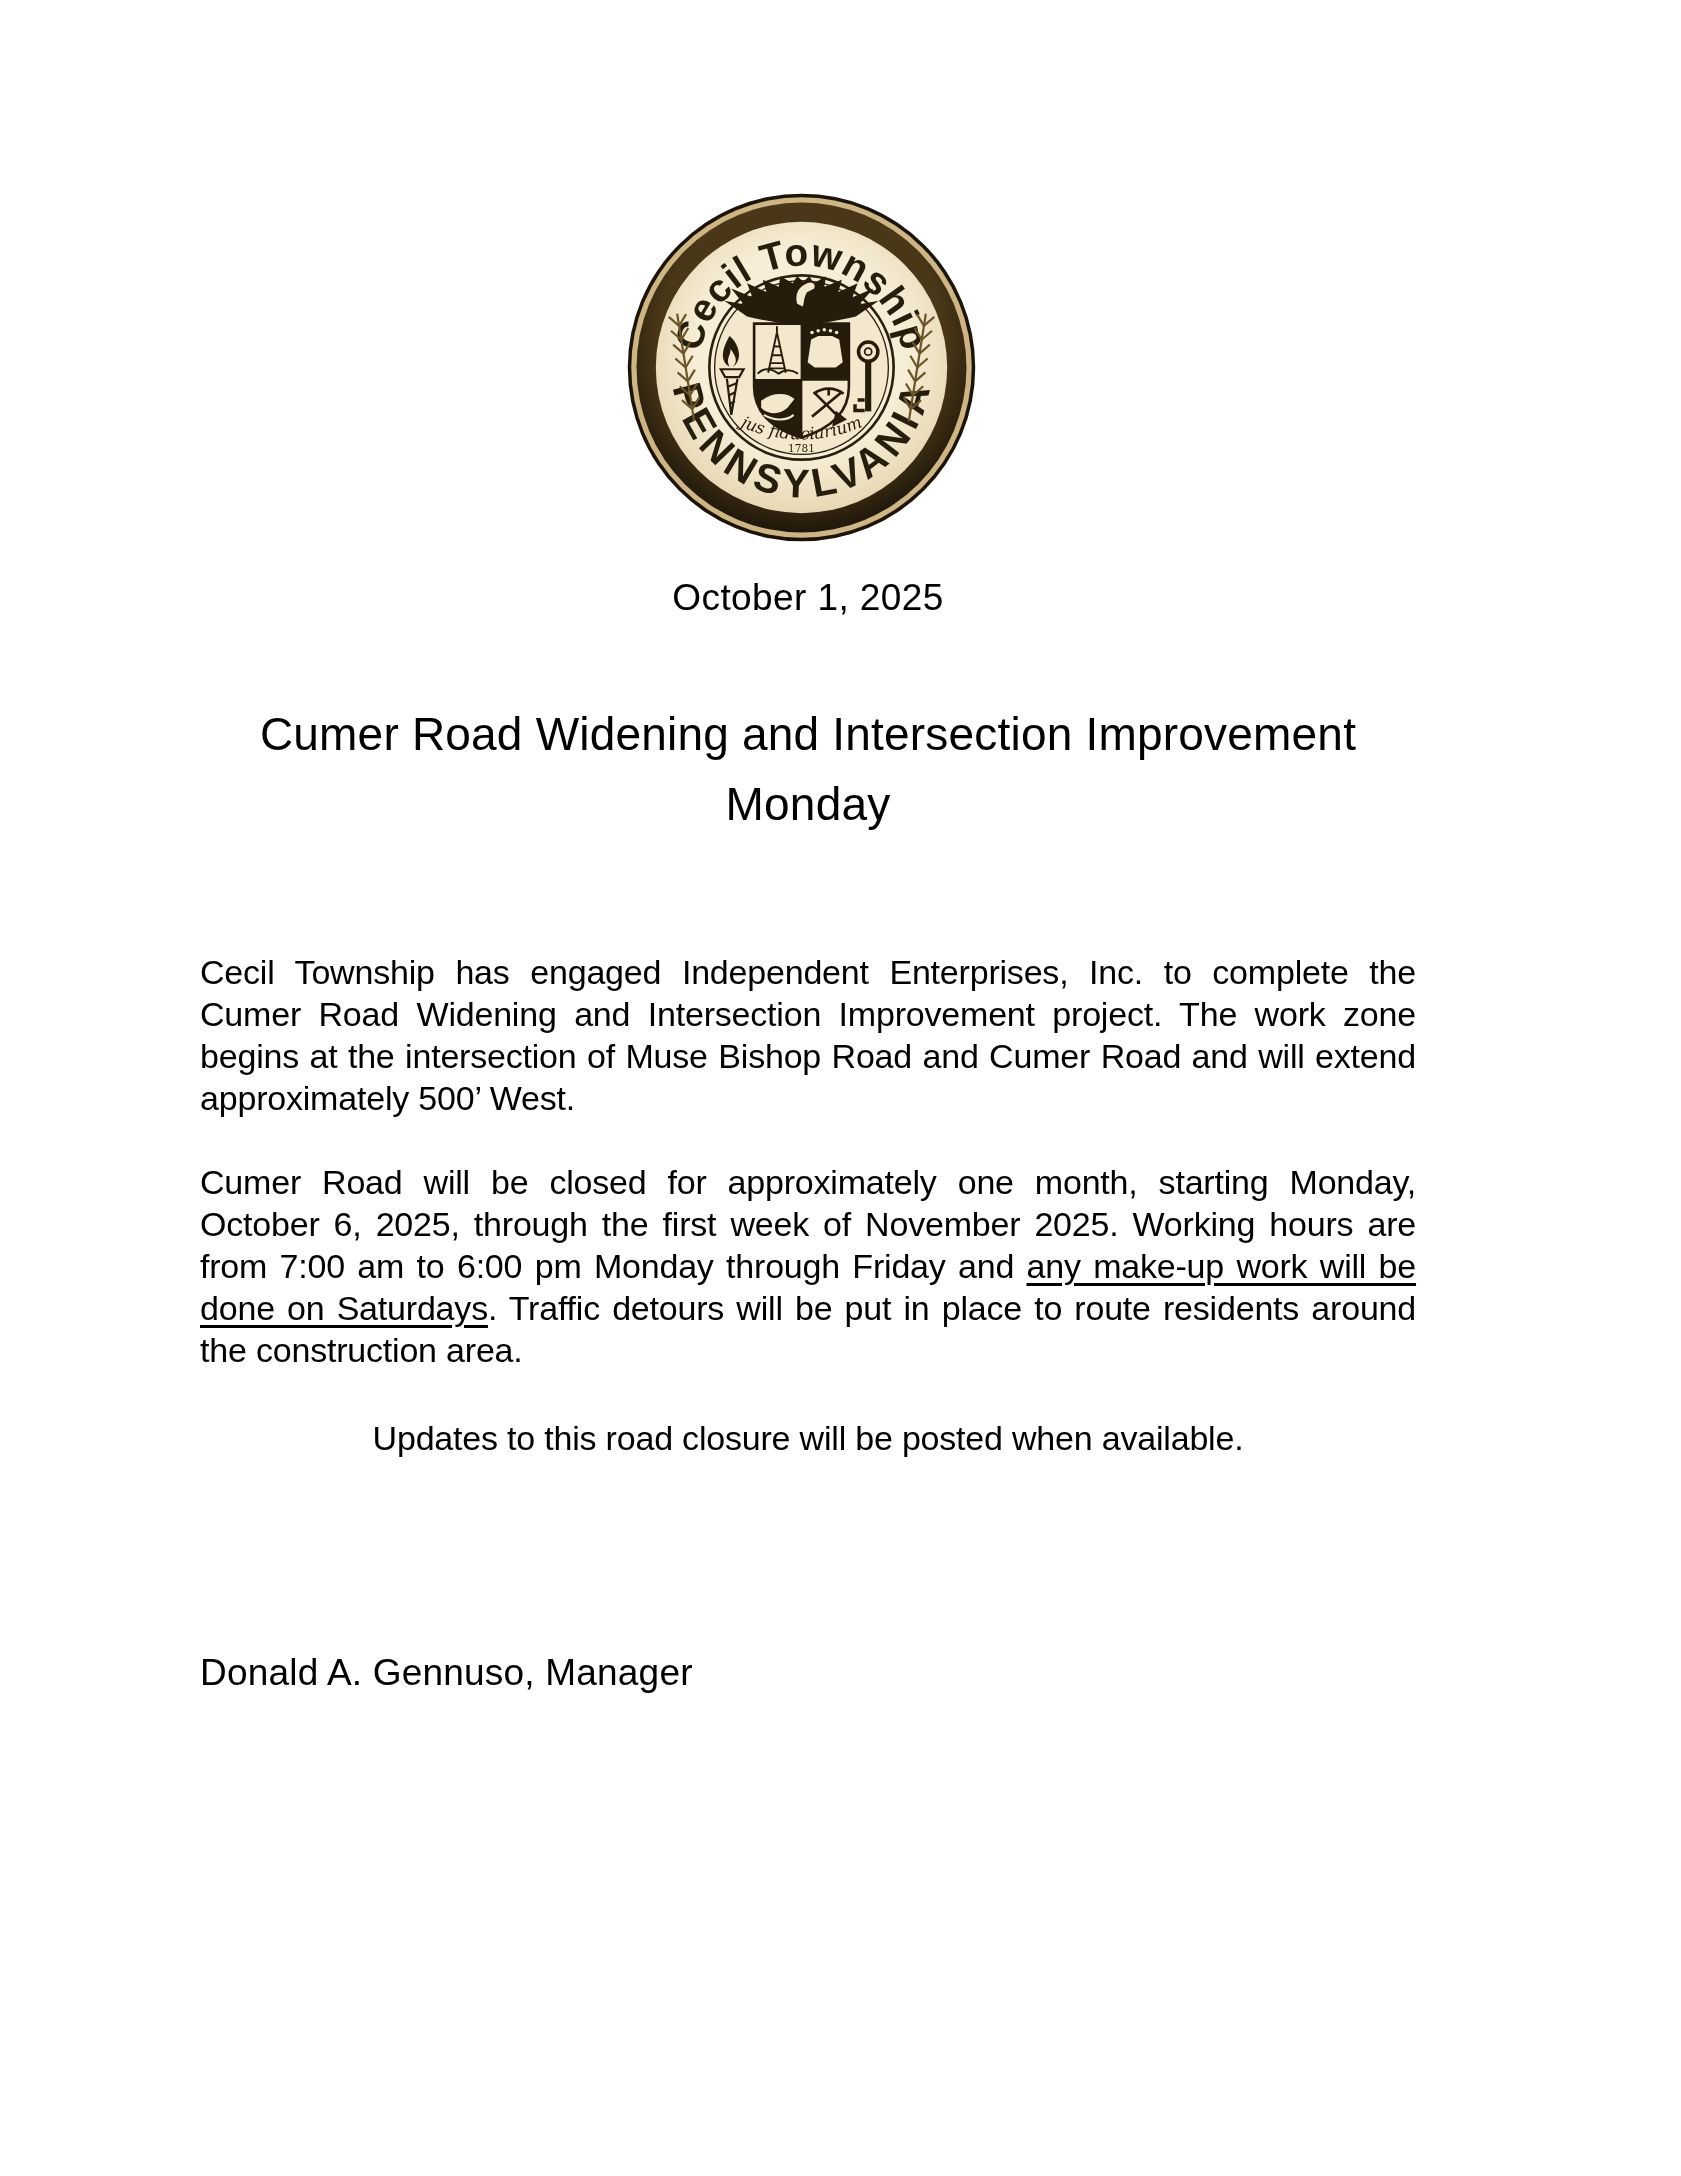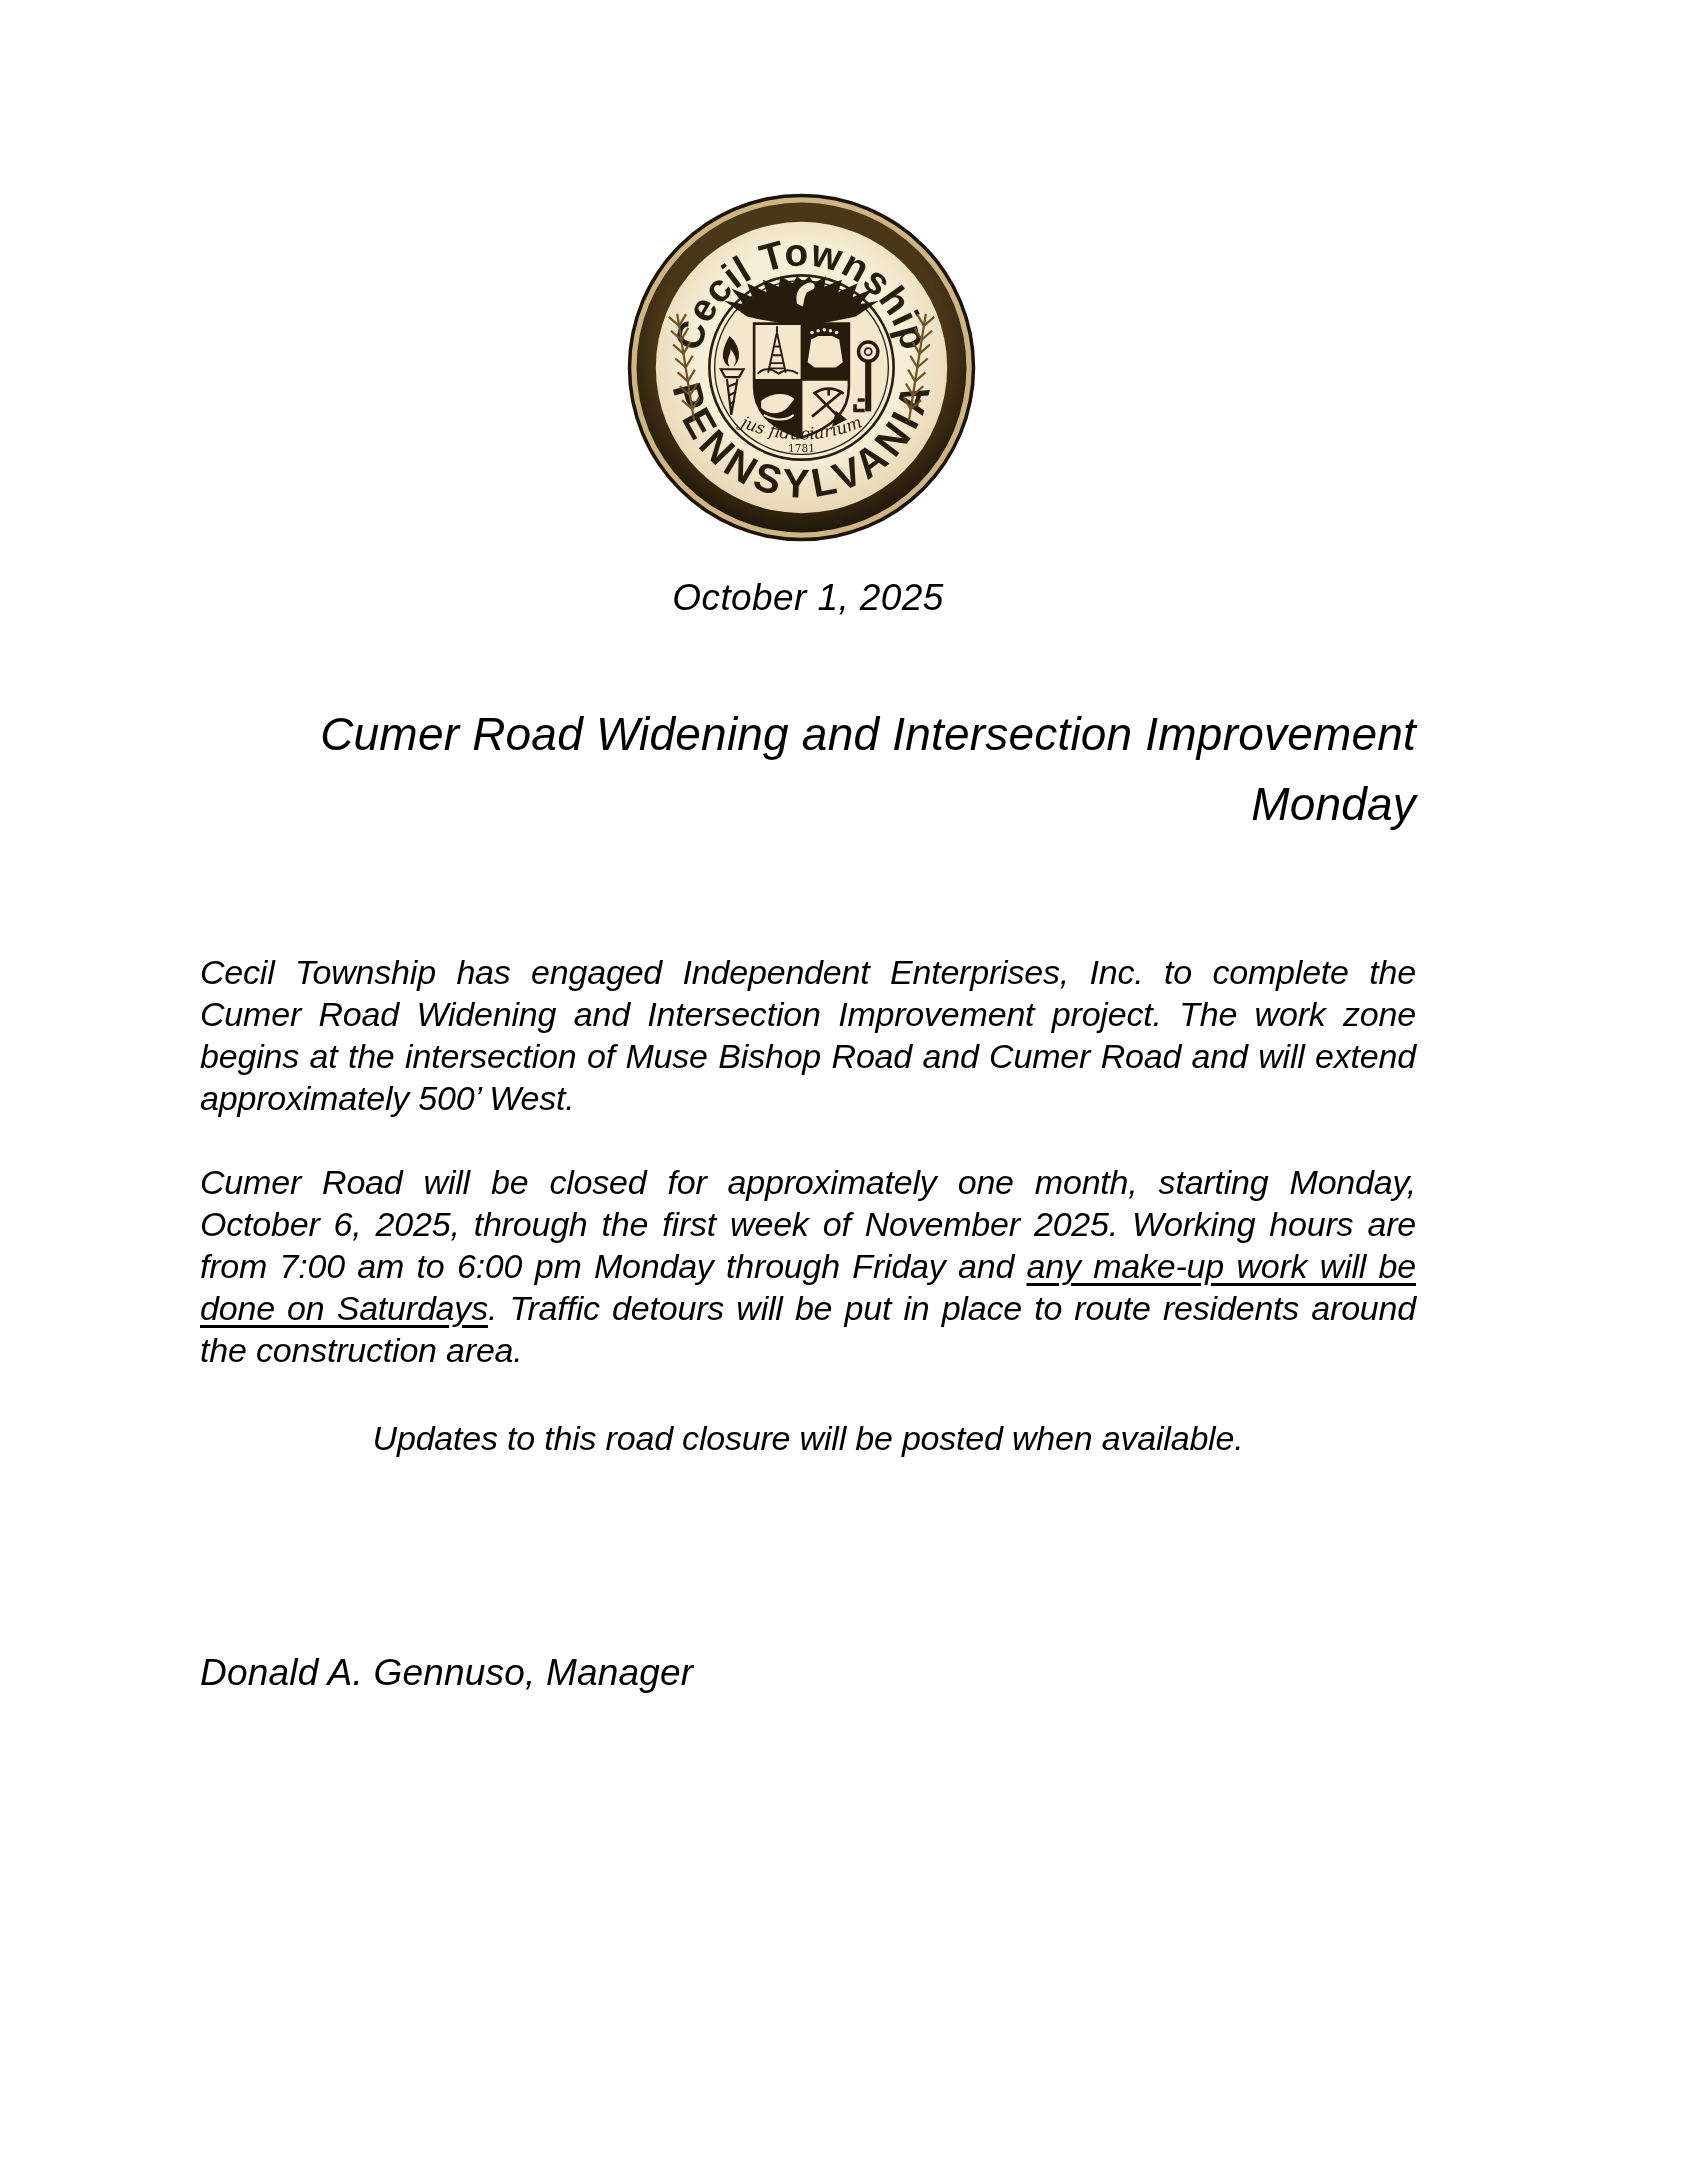--- a/index.html
+++ b/index.html
@@ -13,34 +13,33 @@
     color: #000000;
   }
   .seal-wrap {
     width: 351px;
     height: 351px;
     margin: 192px 0 0 626px;
   }
   .content {
     margin-left: 200px;
     width: 1216px;
-    font-style: italic;
   }
   .date-line {
     margin-top: 32px;
     font-size: 37px;
     line-height: 46px;
     text-align: center;
     letter-spacing: 0.4px;
   }
   .doc-title {
     margin-top: 78px;
     font-size: 46px;
     line-height: 70px;
-    text-align: right;
+    text-align: center;
     font-weight: 400;
     letter-spacing: 0.2px;
   }
   .body-para {
     font-size: 34px;
     line-height: 42px;
     letter-spacing: -0.2px;
     text-align: justify;
   }
   .p1 { margin-top: 112px; }

